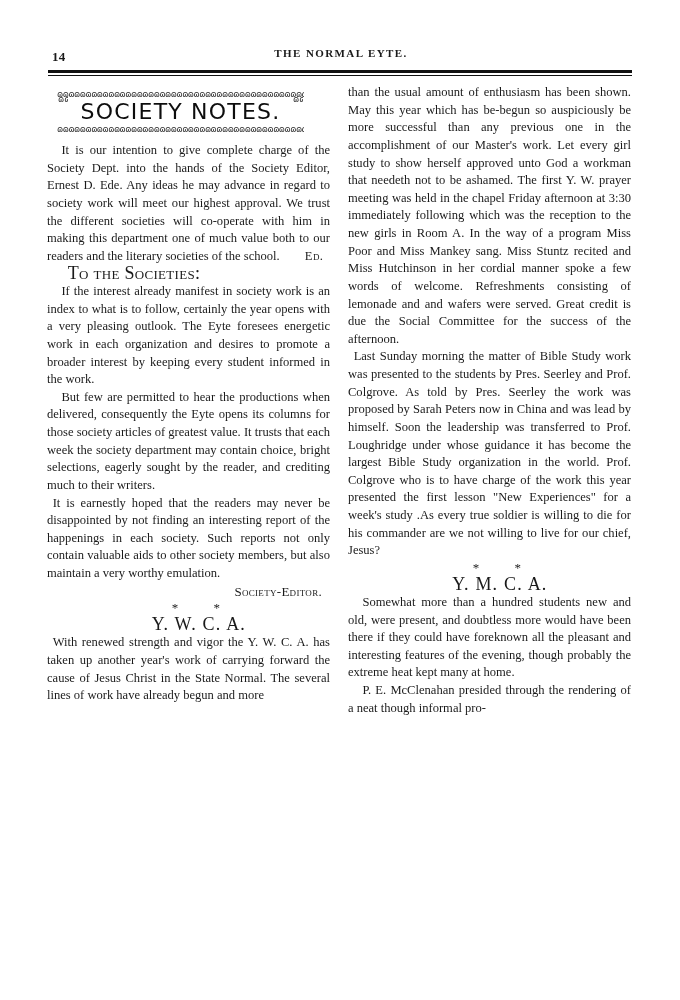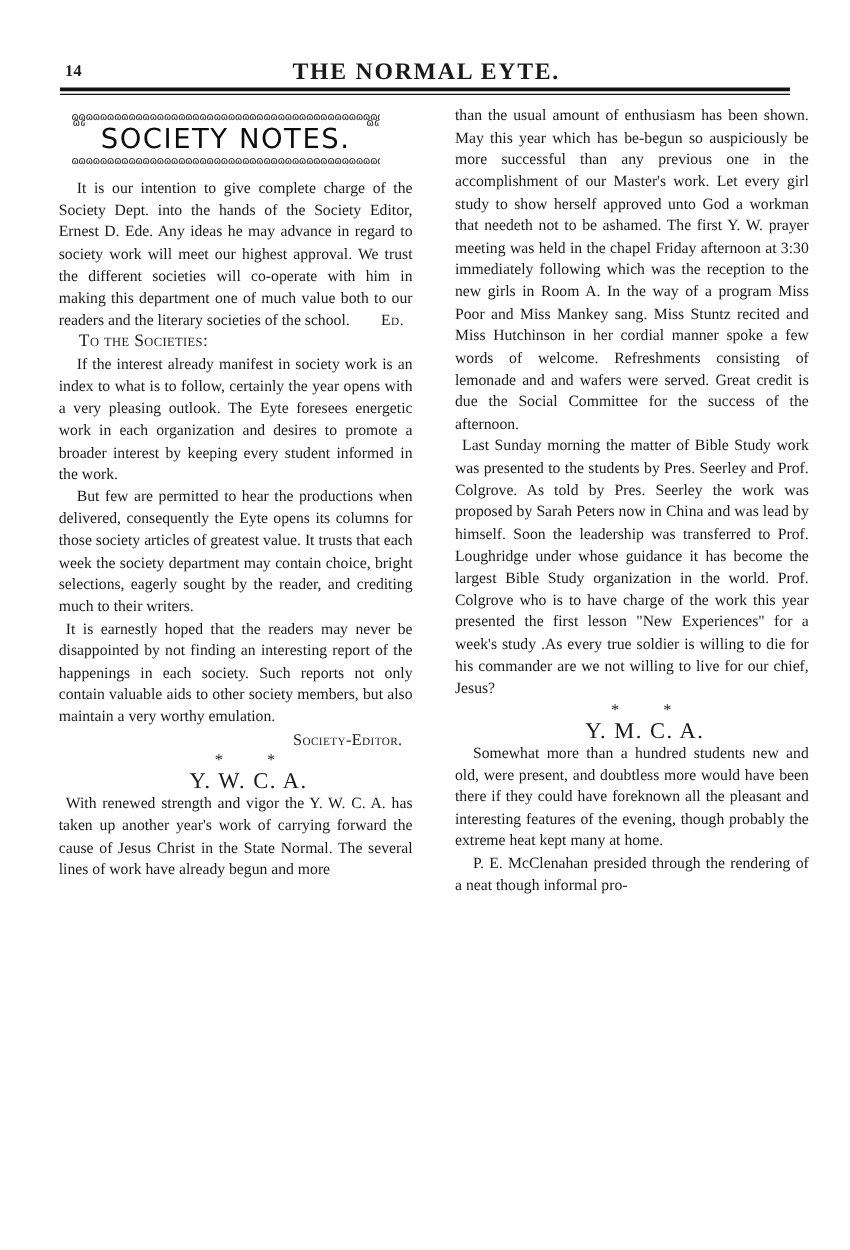--- a/index.html
+++ b/index.html
@@ -39,21 +39,21 @@
     font-size: 13px;
     font-weight: bold;
     letter-spacing: 0.3px;
   }
   .masthead {
     position: absolute;
     left: 0;
     top: 0;
     width: 578px;
     text-align: center;
-    font-size: 19px;
+    font-size: 11px;
     font-weight: bold;
     letter-spacing: 1.4px;
   }
 
   
   .rule-thick {
     position: absolute;
     left: 48px;
     top: 70px;
     width: 584px;
@@ -74,21 +74,21 @@
     position: absolute;
     top: 84px;
     width: 283px;
     font-size: 12.55px;
     line-height: 17.62px;
     text-align: justify;
     text-justify: inter-word;
     hyphens: none;
   }
   .col-left  { left: 47px; }
-  .col-right { left: 364px; top: 84px; }
+  .col-right { left: 348px; top: 84px; }
 
   .col p {
     margin: 0;
     text-indent: 1.15em;
   }
   .col p.noindent { text-indent: 0; }
   .col p.tight-indent { text-indent: 0.45em; }
 
   
   .notes-banner {
@@ -137,21 +137,21 @@
 
   
   .smallcaps {
     font-variant: small-caps;
     letter-spacing: 0.4px;
   }
   .to-societies {
     margin: 2px 0 0 0;
     text-indent: 0;
     font-variant: small-caps;
-    font-size: 14px;
+    font-size: 18px;
     letter-spacing: 0.3px;
   }
   .signature {
     margin: 1px 0 0 0;
     text-indent: 0;
     text-align: right;
     font-variant: small-caps;
     font-size: 13px;
     letter-spacing: 0.3px;
     padding-right: 8px;

